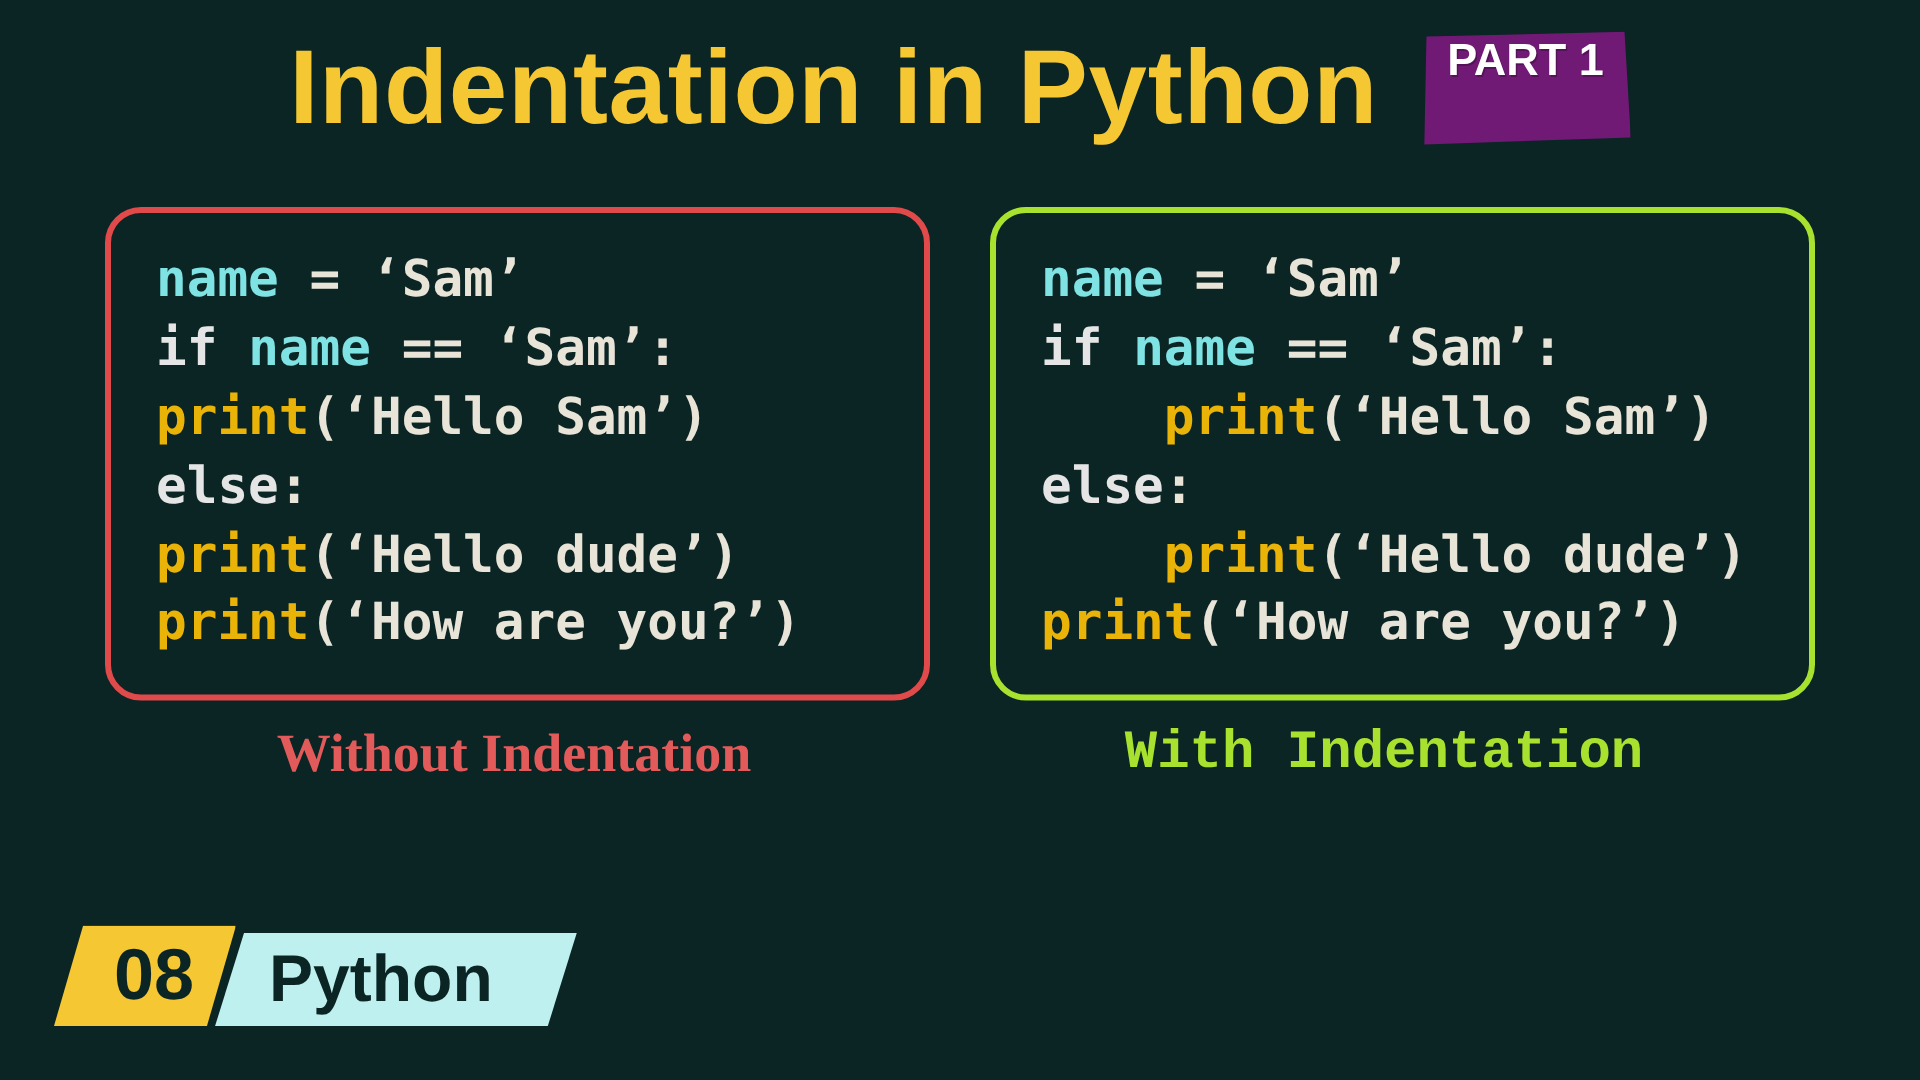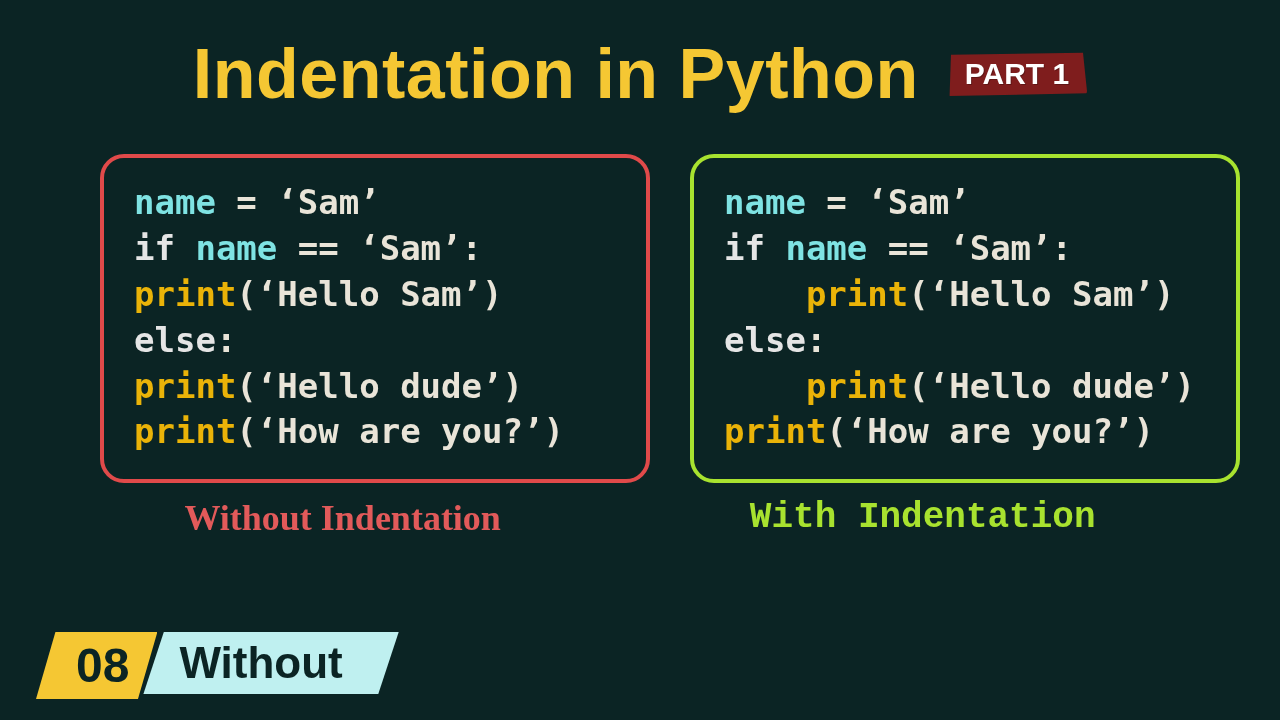--- a/index.html
+++ b/index.html
@@ -6,45 +6,44 @@
   body {
     width: 1280px;
     height: 720px;
     background: #0b2424;
     font-family: "Segoe UI", Arial, sans-serif;
     position: relative;
     overflow: hidden;
   }
   .title-row {
     display: flex;
-    align-items: center;
     justify-content: center;
-    padding-top: 34px;
+    padding-top: 18px;
     gap: 28px;
   }
   .main-title {
     font-size: 70px;
     font-weight: 800;
     color: #f5c733;
     letter-spacing: 0.5px;
   }
   .part-badge {
-    background: #7f1d1d;
+    background: #701a75;
     color: #fff;
     font-size: 30px;
     font-weight: 800;
     padding: 6px 18px;
     border-radius: 6px;
     text-shadow: 1px 1px 0 rgba(0,0,0,0.25);
     position: relative;
     clip-path: polygon(3% 8%, 97% 4%, 100% 92%, 2% 98%);
   }
   .panels {
     display: flex;
-    justify-content: flex-end;
+    justify-content: center;
     gap: 40px;
     margin-top: 40px;
     padding: 0 40px;
   }
   .code-box {
     border-radius: 24px;
     padding: 22px 30px 24px 30px;
     min-width: 550px;
   }
   .code-box.red   { border: 4px solid #e04a4a; }
@@ -76,21 +75,21 @@
     font-weight: 600;
   }
   .cap.red   { color: #e25a5a; }
   .cap.green { color: #a8e22f; font-family: Liberation Mono, monospace; }
 
   .footer {
     position: absolute;
     left: 36px;
     bottom: 36px;
     display: flex;
-    align-items: flex-start;
+    align-items: flex-end;
     height: 52px;
   }
   .footer .num {
     background: #f5c733;
     color: #0b2424;
     font-size: 48px;
     font-weight: 800;
     padding: 6px 28px 6px 40px;
     display: flex;
     align-items: center;
@@ -135,14 +134,14 @@
     </div>
 </div>
 
 <div class="captions">
   <div class="cap red">Without Indentation</div>
   <div class="cap green">With Indentation</div>
 </div>
 
 <div class="footer">
   <div class="num">08</div>
-  <div class="lang">Without</div>
+  <div class="lang">Python</div>
 </div>
 
 </body></html>

